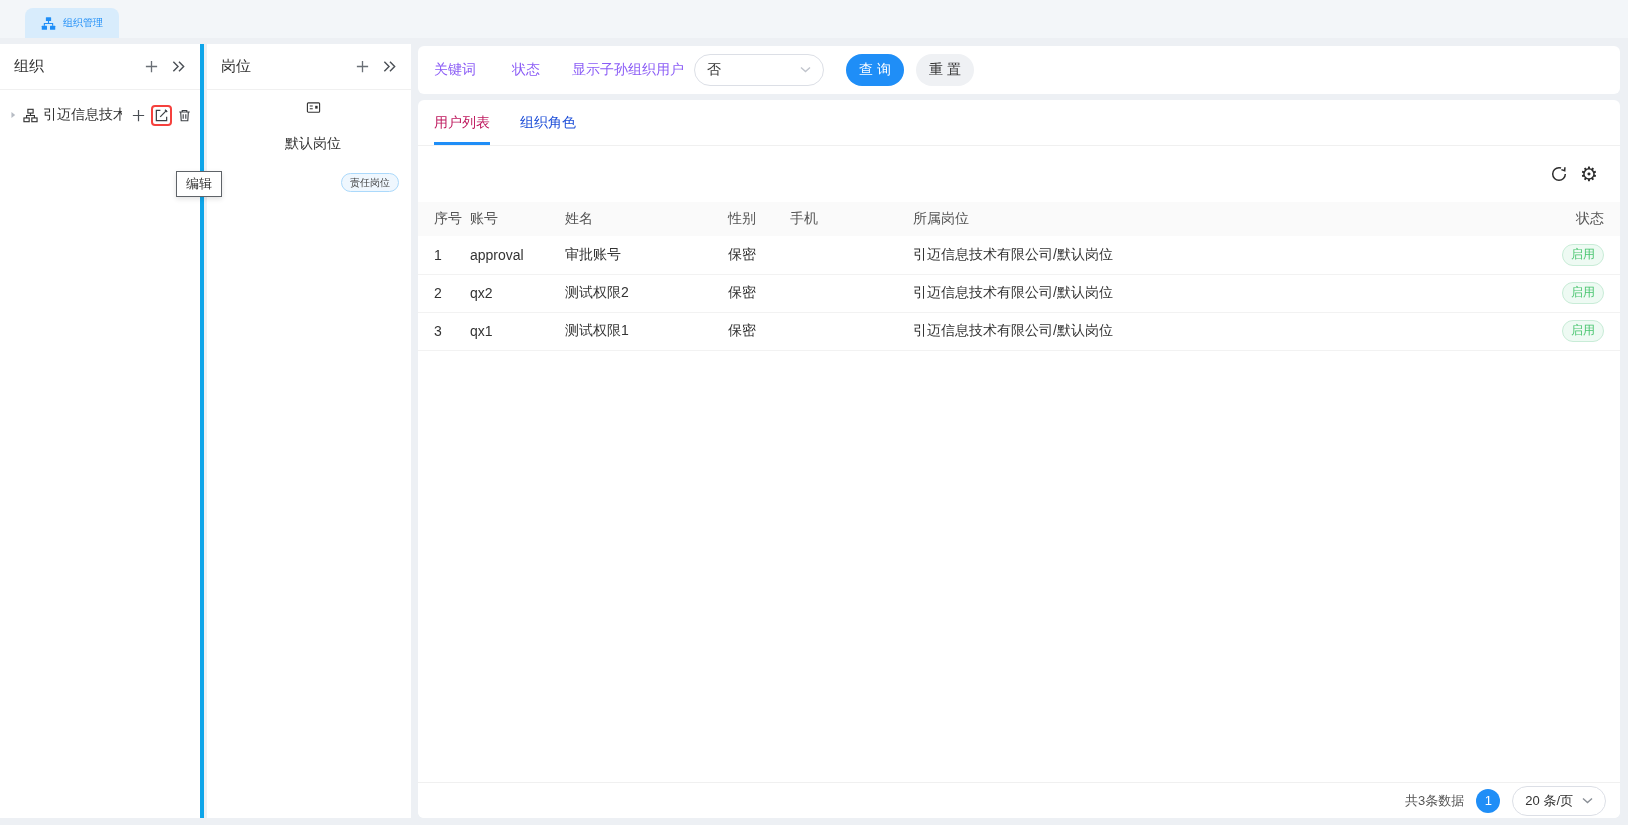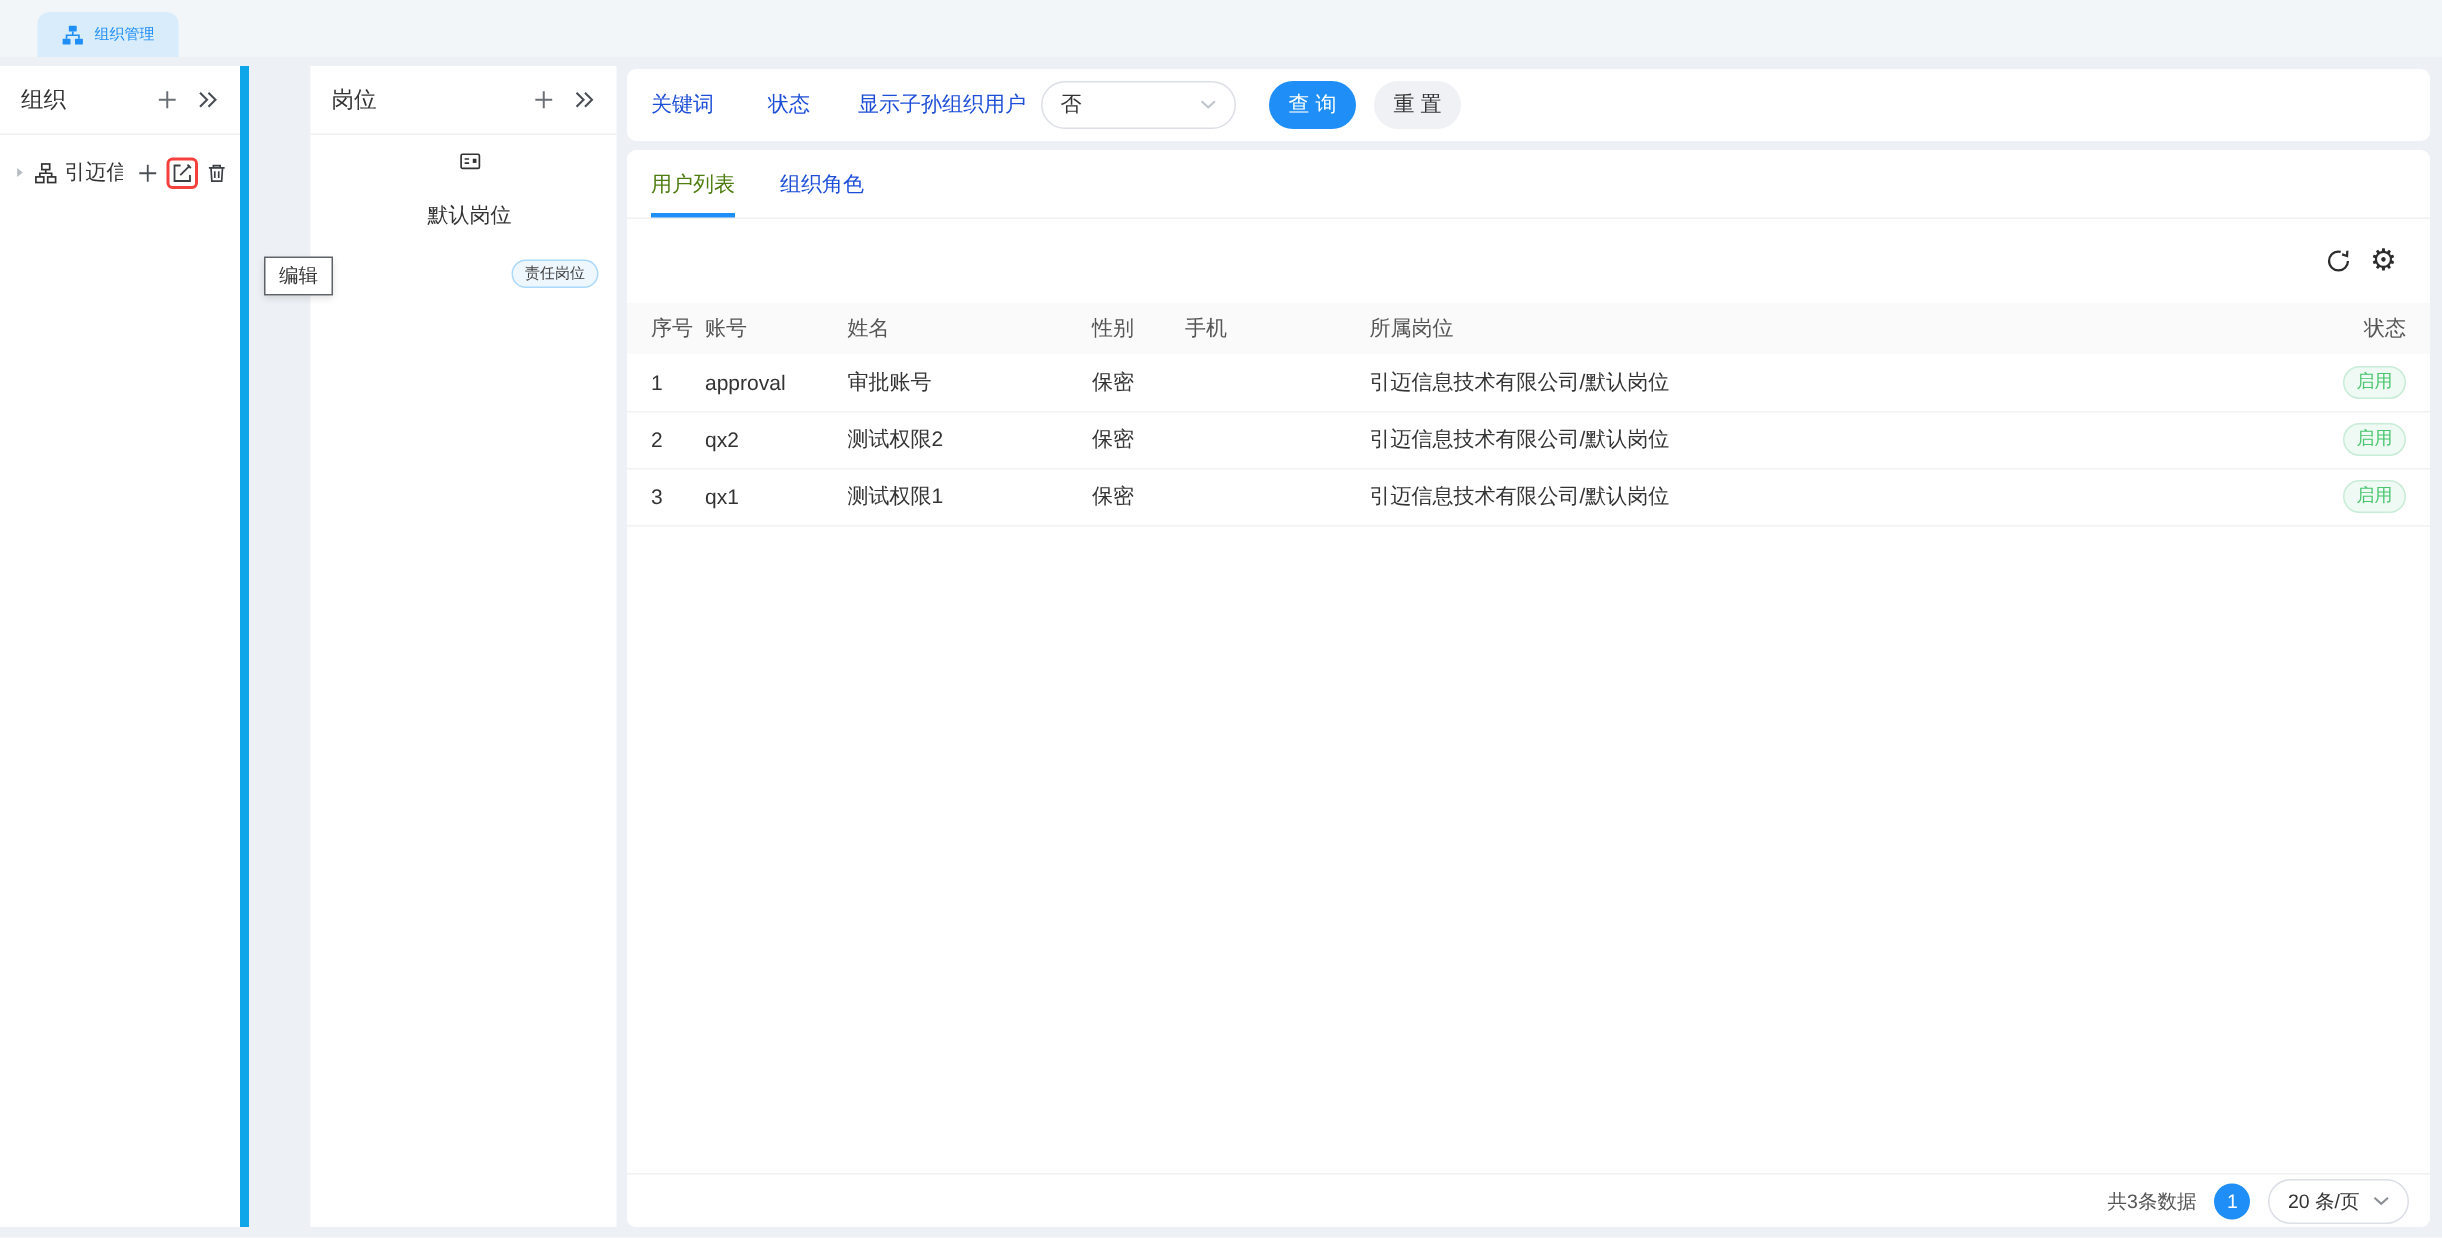--- a/index.html
+++ b/index.html
@@ -15,21 +15,21 @@
   .topbar { position:absolute; top:0; left:0; width:100%; height:38px; background:#f3f6f9; }
   .app-tab {
     position:absolute; left:25px; top:8px; height:30px; padding:0 16px;
     background:#d8ecfc; border-radius:8px 8px 0 0;
     display:flex; align-items:center; gap:7px;
     color:#1f8ef7; font-size:10px; cursor:pointer;
   }
 
   
   .panel { position:absolute; top:44px; height:774px; background:#fff; }
-  .panel-org { left:0; width:166px; border-right:6px solid #0ea5e9; }
+  .panel-org { left:0; width:204px; border-right:4px solid #0ea5e9; }
   .panel-pos { left:207px; width:204px; }
   .panel-header {
     height:46px; display:flex; align-items:center; justify-content:space-between;
     padding:0 14px; border-bottom:1px solid #f0f0f0;
   }
   .panel-title { font-size:15px; color:#333; }
   .panel-actions { display:flex; align-items:center; gap:12px; }
   .icon-btn { display:inline-flex; cursor:pointer; }
 
   .tree-item { margin-top:10px; height:30px; display:flex; align-items:center; padding:0 8px; gap:5px; }
@@ -47,21 +47,21 @@
   .pos-badge {
     margin-left:auto; font-size:10px; color:#404040; background:#eff7fe;
     border:1px solid #abd9fb; border-radius:11px; padding:2px 8px; line-height:1.3; cursor:default;
   }
 
   
   .filter-card {
     position:absolute; left:418px; top:46px; width:1202px; height:48px;
     background:#fff; border-radius:6px; display:flex; align-items:center; padding:0 16px;
   }
-  .f-label { color:#1d4ed8; margin-right:10px; white-space:nowrap; }
+  .f-label { color:#8b5cf6; margin-right:10px; white-space:nowrap; }
   .ml26 { margin-left:26px; } .ml22 { margin-left:22px; } .ml12 { margin-left:12px; }
   .f-input {
     width:214px; height:32px; border:1px solid #dcdfe6; border-radius:16px;
     padding:0 14px; font-size:14px; color:#333; outline:none;
     font-family:"Liberation Sans", sans-serif;
   }
   .f-input::placeholder { color:#c0c4cc; }
   .f-select {
     height:32px; border:1px solid #dcdfe6; border-radius:16px;
     display:flex; align-items:center; justify-content:space-between;
@@ -78,21 +78,21 @@
   .btn-primary { background:#1f8ef7; color:#fff; width:58px; }
   .btn-plain   { background:#eff1f4; color:#333; width:58px; }
 
   
   .main-card {
     position:absolute; left:418px; top:100px; width:1202px; height:718px;
     background:#fff; border-radius:6px; overflow:hidden;
   }
   .tabs-row { height:46px; display:flex; align-items:stretch; gap:30px; padding:0 16px; border-bottom:1px solid #f0f0f0; }
   .tab { display:flex; align-items:center; font-size:14px; color:#1d4ed8; cursor:pointer; position:relative; }
-  .tab.active { color:#4d7c0f; }
+  .tab.active { color:#be185d; }
   .tab.active::after { content:""; position:absolute; left:0; right:0; bottom:0; height:3px; background:#1f8ef7; }
 
   .table-toolbar { height:56px; display:flex; align-items:center; justify-content:flex-end; gap:12px; padding:0 22px; }
   .gear-glyph { font-size:20px; color:#2c2c2c; line-height:1; cursor:pointer; }
 
   table { width:100%; border-collapse:collapse; font-size:14px; table-layout:fixed; }
   thead th { background:#fafafa; font-weight:normal; color:#555; text-align:left; height:34px; }
   tbody td { height:38px; border-bottom:1px solid #f2f2f2; color:#333; overflow:hidden; white-space:nowrap; }
   .col-index { padding-left:16px; }
   .col-status { text-align:right; padding-right:16px; }

